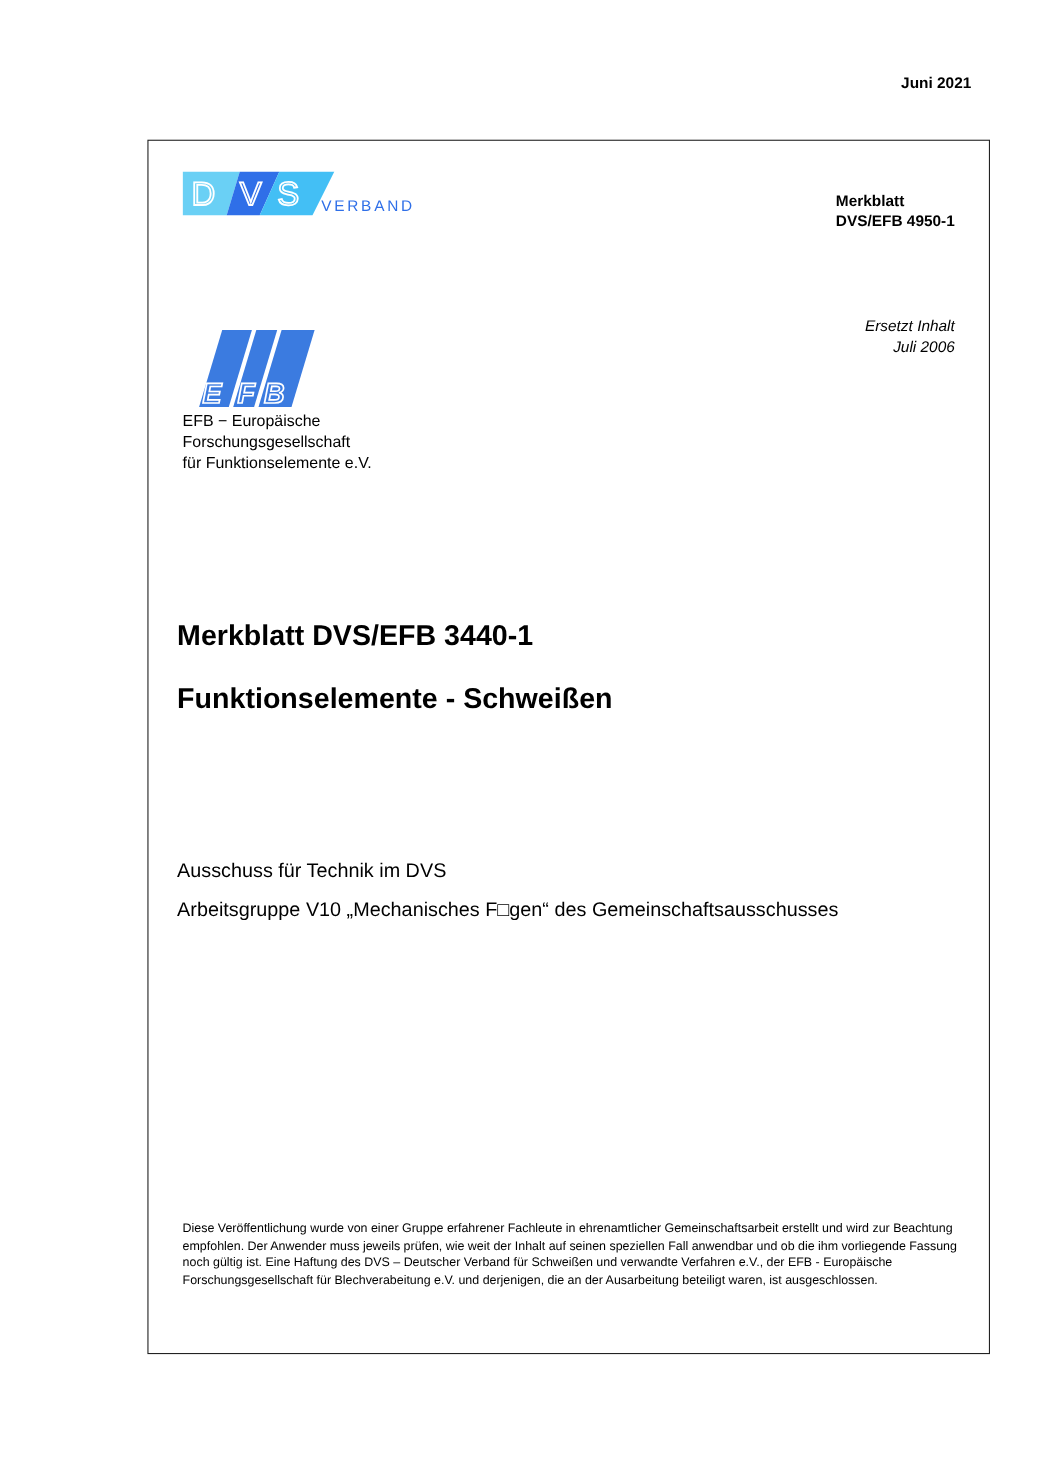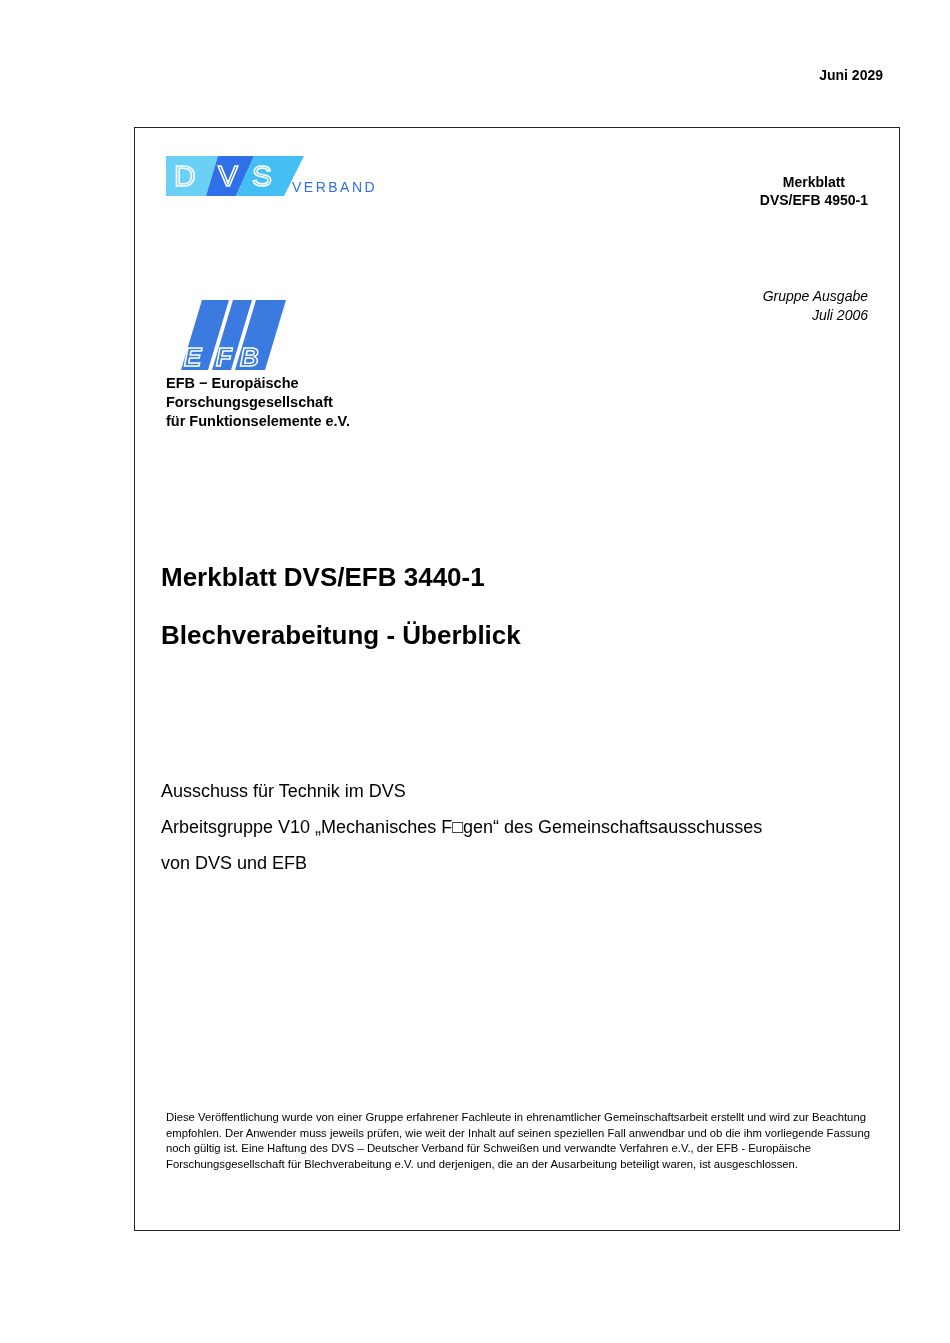--- a/index.html
+++ b/index.html
@@ -1,73 +1,72 @@
 <!DOCTYPE html>
 <html><head>
 <meta charset="utf-8">
 <style>
   html, body { margin: 0; padding: 0; background: #ffffff; }
   body { width: 950px; height: 1343px; position: relative; font-family: "Liberation Sans", sans-serif; color: #000; overflow: hidden; }
   .date { position: absolute; right: 67px; top: 67px; font-size: 14px; font-weight: bold; }
   .frame { position: absolute; left: 134px; top: 127px; width: 766px; height: 1104px; border: 1.5px solid #222; box-sizing: border-box; }
   .dvs-logo { position: absolute; left: 166px; top: 156px; width: 230px; height: 40px; }
-  .doc-id { position: absolute; right: 82px; top: 173px; text-align: center; font-weight: bold; font-size: 14px; line-height: 18px; }
+  .doc-id { position: absolute; right: 82px; top: 173px; text-align: left; font-weight: bold; font-size: 14px; line-height: 18px; }
   .replaces { position: absolute; right: 82px; top: 287px; text-align: right; font-style: italic; font-size: 14px; line-height: 19px; }
   .efb-logo { position: absolute; left: 174px; top: 300px; width: 115px; height: 70px; }
-  .efb-name { position: absolute; left: 166px; top: 374px; font-weight: bold; font-size: 14.5px; line-height: 19px; }
+  .efb-name { position: absolute; left: 166px; top: 374px; font-weight: normal; font-size: 14.5px; line-height: 19px; }
   .title { position: absolute; left: 161px; top: 561px; font-weight: bold; font-size: 26px; line-height: 32px; }
   .subtitle { position: absolute; left: 161px; top: 619px; font-weight: bold; font-size: 26px; line-height: 32px; }
   .committee { position: absolute; left: 161px; top: 781px; font-size: 18px; }
   .committee div { height: 36px; line-height: 20px; }
   .disclaimer { position: absolute; left: 166px; top: 1110px; width: 720px; font-size: 11.3px; line-height: 15.5px; }
 </style>
 </head>
 <body>
 
-<div class="date">Juni 2029</div>
+<div class="date">Juni 2021</div>
 
 <div class="frame"></div>
 
 <svg class="dvs-logo" viewBox="0 0 230 40">
   <polygon points="0,0 52,0 40,40 0,40" fill="#6ad0f5"></polygon>
   <polygon points="52,0 88,0 70,40 40,40" fill="#2f6fe8"></polygon>
   <polygon points="88,0 138,0 118,40 70,40" fill="#43bff5"></polygon>
   <text x="8" y="30" font-family="Liberation Sans, sans-serif" font-size="30" fill="none" stroke="#ffffff" stroke-width="1.6">D</text>
   <text x="52" y="30" font-family="Liberation Sans, sans-serif" font-size="30" fill="none" stroke="#ffffff" stroke-width="1.6">V</text>
   <text x="86" y="30" font-family="Liberation Sans, sans-serif" font-size="30" fill="none" stroke="#ffffff" stroke-width="1.6">S</text>
   <text x="126" y="36" font-family="Liberation Sans, sans-serif" font-size="14" letter-spacing="2.5" fill="#2f6fe8">VERBAND</text>
 </svg>
 
 <div class="doc-id">
   <div>Merkblatt</div>
   <div>DVS/EFB 4950-1</div>
 </div>
 
 <div class="replaces">
-  <div>Gruppe Ausgabe</div>
+  <div>Ersetzt Inhalt</div>
   <div>Juli 2006</div>
 </div>
 
 <svg class="efb-logo" viewBox="0 0 115 70">
   <polygon points="28,0 55,0 34,70 7,70" fill="#3b7be0"></polygon>
   <polygon points="59,0 78,0 57,70 38,70" fill="#3b7be0"></polygon>
   <polygon points="82,0 112,0 91,70 61,70" fill="#3b7be0"></polygon>
   <text x="10" y="66" font-family="Liberation Sans, sans-serif" font-style="italic" font-weight="bold" font-size="26" fill="none" stroke="#ffffff" stroke-width="1.5">E</text>
   <text x="42" y="66" font-family="Liberation Sans, sans-serif" font-style="italic" font-weight="bold" font-size="26" fill="none" stroke="#ffffff" stroke-width="1.5">F</text>
   <text x="66" y="66" font-family="Liberation Sans, sans-serif" font-style="italic" font-weight="bold" font-size="26" fill="none" stroke="#ffffff" stroke-width="1.5">B</text>
 </svg>
 
 <div class="efb-name">
   <div>EFB − Europäische</div>
   <div>Forschungsgesellschaft</div>
   <div>für Funktionselemente e.V.</div>
 </div>
 
 <div class="title">Merkblatt DVS/EFB 3440-1</div>
-<div class="subtitle">Blechverabeitung - Überblick</div>
+<div class="subtitle">Funktionselemente - Schweißen</div>
 
 <div class="committee">
   <div>Ausschuss für Technik im DVS</div>
   <div>Arbeitsgruppe V10 „Mechanisches F□gen“ des Gemeinschaftsausschusses</div>
-  <div>von DVS und EFB</div>
 </div>
 
 <div class="disclaimer">Diese Veröffentlichung wurde von einer Gruppe erfahrener Fachleute in ehrenamtlicher Gemeinschaftsarbeit erstellt und wird zur Beachtung empfohlen. Der Anwender muss jeweils prüfen, wie weit der Inhalt auf seinen speziellen Fall anwendbar und ob die ihm vorliegende Fassung noch gültig ist. Eine Haftung des DVS – Deutscher Verband für Schweißen und verwandte Verfahren e.V., der EFB - Europäische Forschungsgesellschaft für Blechverabeitung e.V. und derjenigen, die an der Ausarbeitung beteiligt waren, ist ausgeschlossen.</div>
 
 </body></html>

